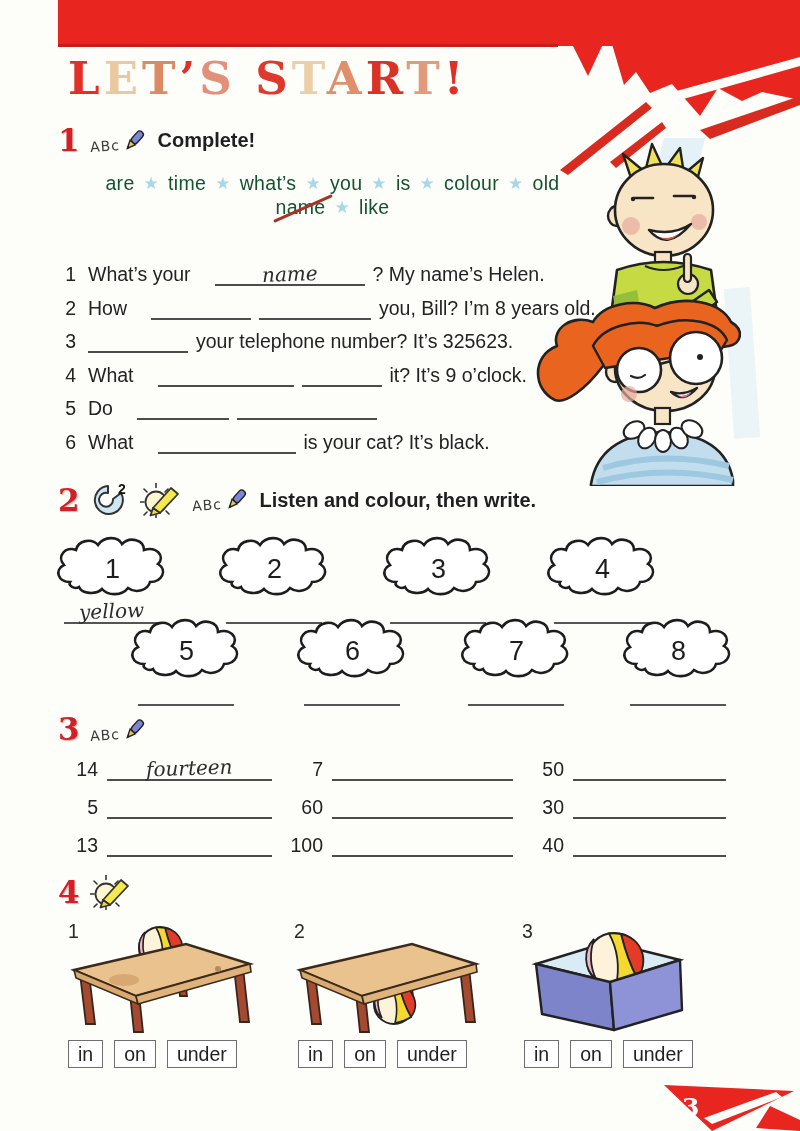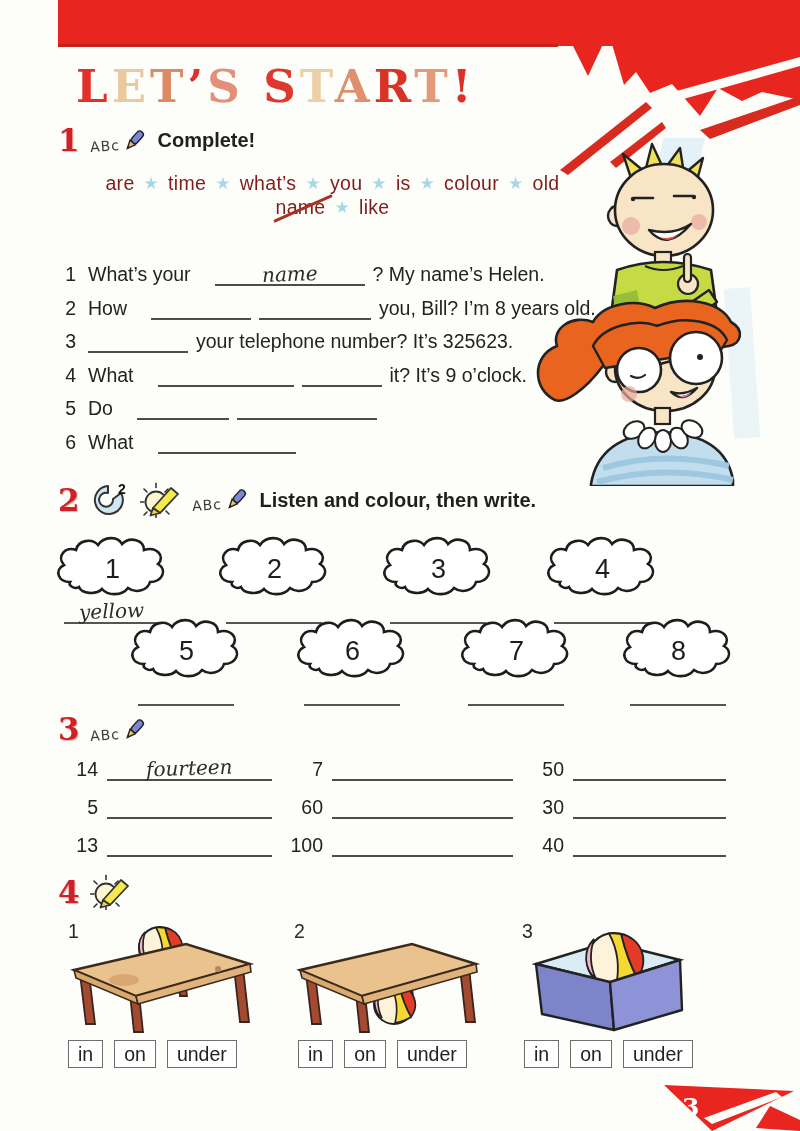--- a/index.html
+++ b/index.html
@@ -5,40 +5,40 @@
   html,body{margin:0;padding:0;background:#e9e9e9;}
   .page{
     position:relative;width:800px;height:1131px;margin:0 auto;
     background:#fdfdfa;overflow:hidden;
     font-family:"Liberation Sans",sans-serif;color:#232323;
   }
   svg text{font-family:"Liberation Sans",sans-serif;}
   
   .banner{position:absolute;left:0;top:0;pointer-events:none;}
   .title{
-    position:absolute;left:60px;top:48px;margin:16px;
+    position:absolute;left:60px;top:48px;margin:8px;
     font-family:"DejaVu Serif",serif;font-weight:700;
     font-size:45px;letter-spacing:4px;line-height:1;
   }
   
   .ex-head{position:absolute;display:flex;align-items:center;gap:10px;}
   .ex-num{
     font-family:"DejaVu Serif",serif;font-weight:700;font-size:31px;
     color:#cf2127;line-height:1;text-shadow:1px 1px 0 #f2b5ac;
   }
   .ex-title{font-size:20px;font-weight:700;color:#1f1f1f;}
   .abc-letters{
     font-size:14px;color:#3b3b3b;letter-spacing:1px;
     font-family:"DejaVu Sans",sans-serif;transform:rotate(-4deg);display:inline-block;
   }
   .icon-wrap{display:inline-flex;align-items:flex-end;gap:2px;}
   
   .wordbank{position:absolute;left:60px;width:545px;text-align:center;font-size:19.5px;letter-spacing:.3px;}
   .wb-star{color:#a7d8e8;font-size:17px;margin:0 9px;vertical-align:1px;}
-  .wb-word{color:#7f1d1d;}
+  .wb-word{color:#14532d;}
   .crossed{position:relative;display:inline-block;}
   .crossed::after{
     content:"";position:absolute;left:-5px;right:-9px;top:47%;height:3px;
     background:#a83226;transform:rotate(-24deg);border-radius:2px;
   }
   
   .sentences{position:absolute;left:60px;top:261px;z-index:2;}
   .sentence{display:flex;align-items:flex-end;height:25px;margin-bottom:8.5px;font-size:19.5px;white-space:nowrap;}
   .s-num{width:16px;margin-right:12px;text-align:right;}
   .s-txt{margin-right:24px;}
@@ -152,20 +152,21 @@
     <div class="sentence">
       <span class="s-num">5</span>
       <span class="s-txt">Do</span>
       <span class="blank" style="width:92px;"></span>
       <span class="blank" style="width:140px;"></span>
     </div>
     <div class="sentence">
       <span class="s-num">6</span>
       <span class="s-txt">What</span>
       <span class="blank" style="width:138px;"></span>
+      <span class="s-txt after" style="margin-left:0;">is your cat? It’s black.</span>
     </div>
   </div>
 
   <svg class="kids" width="258" height="348" viewBox="0 0 258 348">
     <rect x="118" y="-6" width="40" height="120" fill="#cfe7f2" opacity="0.55" transform="rotate(14 138 54)"></rect>
     <rect x="196" y="150" width="26" height="150" fill="#cfe7f2" opacity="0.4" transform="rotate(-4 209 225)"></rect>
 
     <g>
       <polygon points="100,46 90,16 112,34 119,6 131,32 147,10 151,36 170,20 163,46" fill="#f0e05a" stroke="#222" stroke-width="2.4" stroke-linejoin="round"></polygon>
       <ellipse cx="84" cy="78" rx="9" ry="10" fill="#f8e5c6" stroke="#222" stroke-width="2.4"></ellipse>

